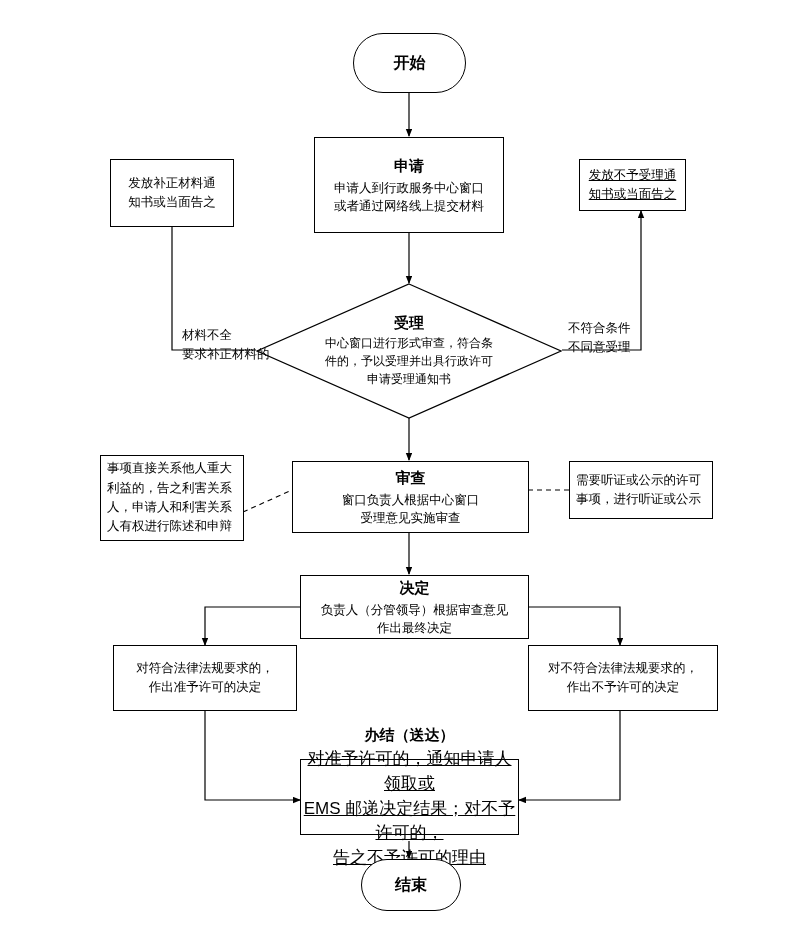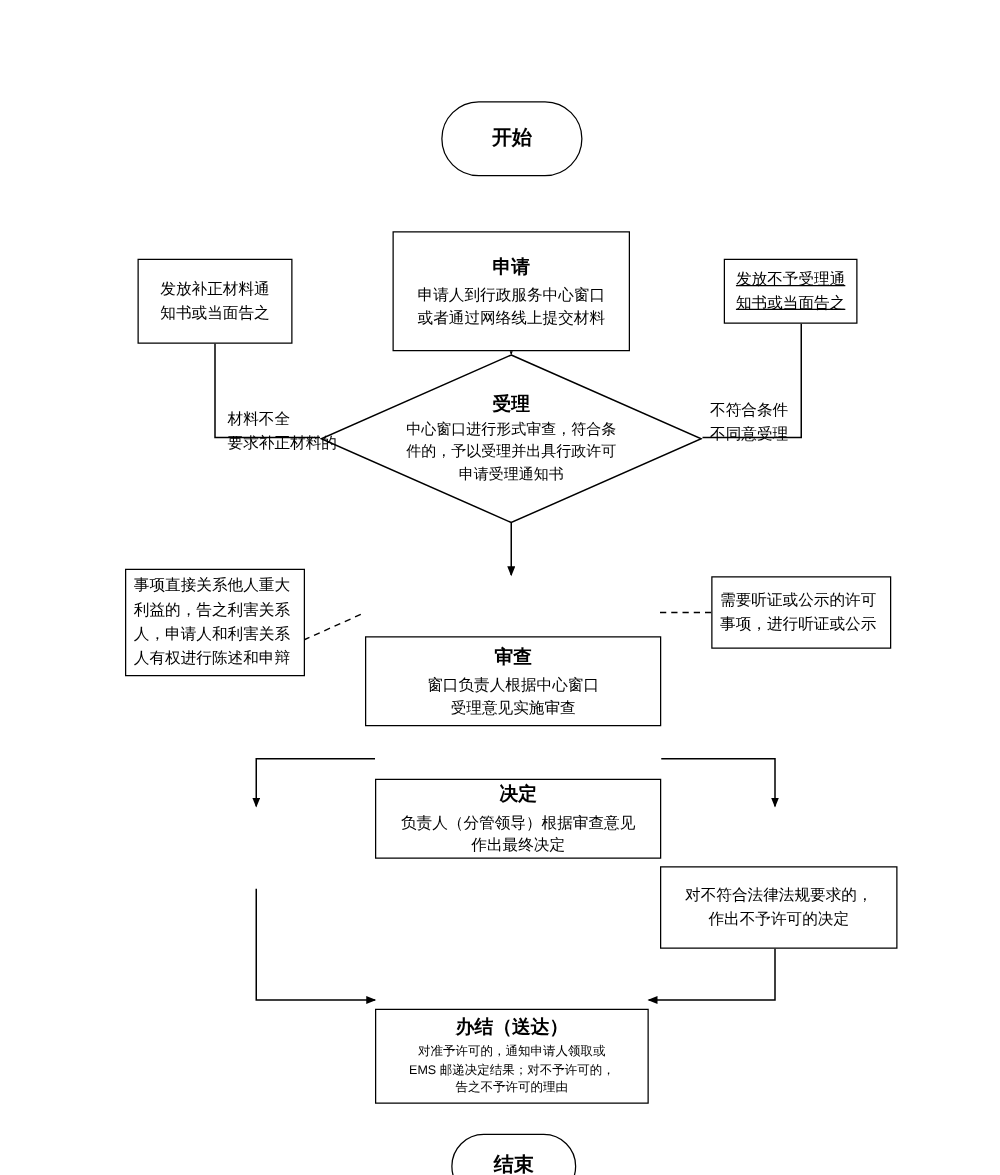--- a/index.html
+++ b/index.html
@@ -22,21 +22,20 @@
     position: absolute;
     box-sizing: border-box;
     border: 1px solid #000000;
     background: #ffffff;
     display: flex;
     flex-direction: column;
     align-items: center;
     justify-content: center;
     text-align: center;
     line-height: 1.45;
-    margin-top: 48px;
   }
   .terminator {
     border-radius: 36px;
     font-size: 16px;
     font-weight: bold;
   }
   .process .title {
     font-size: 15px;
     font-weight: bold;
     margin-bottom: 2px;
@@ -204,29 +203,33 @@
     <span>需要听证或公示的许可
 事项，进行听证或公示</span>
   </div>
 
   <div class="node process" style="left:300px; top:575px; width:229px; height:64px;">
     <div class="title">决定</div>
     <div class="body">负责人（分管领导）根据审查意见
 作出最终决定</div>
   </div>
 
+  <div class="node sidebox" style="left:113px; top:645px; width:184px; height:66px; align-items:center; justify-content:center;">
+    <span>对符合法律法规要求的，
+作出准予许可的决定</span>
+  </div>
 
   <div class="node sidebox" style="left:528px; top:645px; width:190px; height:66px; align-items:center; justify-content:center;">
     <span>对不符合法律法规要求的，
 作出不予许可的决定</span>
   </div>
 
   <div class="node process" style="left:300px; top:759px; width:219px; height:76px;">
     <div class="title">办结（送达）</div>
-    <div class="body" style="font-size:10px;">对准予许可的，通知申请人领取或
+    <div class="body" style="font-size:17px;text-decoration:underline;">对准予许可的，通知申请人领取或
 EMS 邮递决定结果；对不予许可的，
 告之不予许可的理由</div>
   </div>
 
   <div class="node terminator" style="left:361px; top:859px; width:100px; height:52px;">
     <span>结束</span>
   </div>
 
 </div>
 

